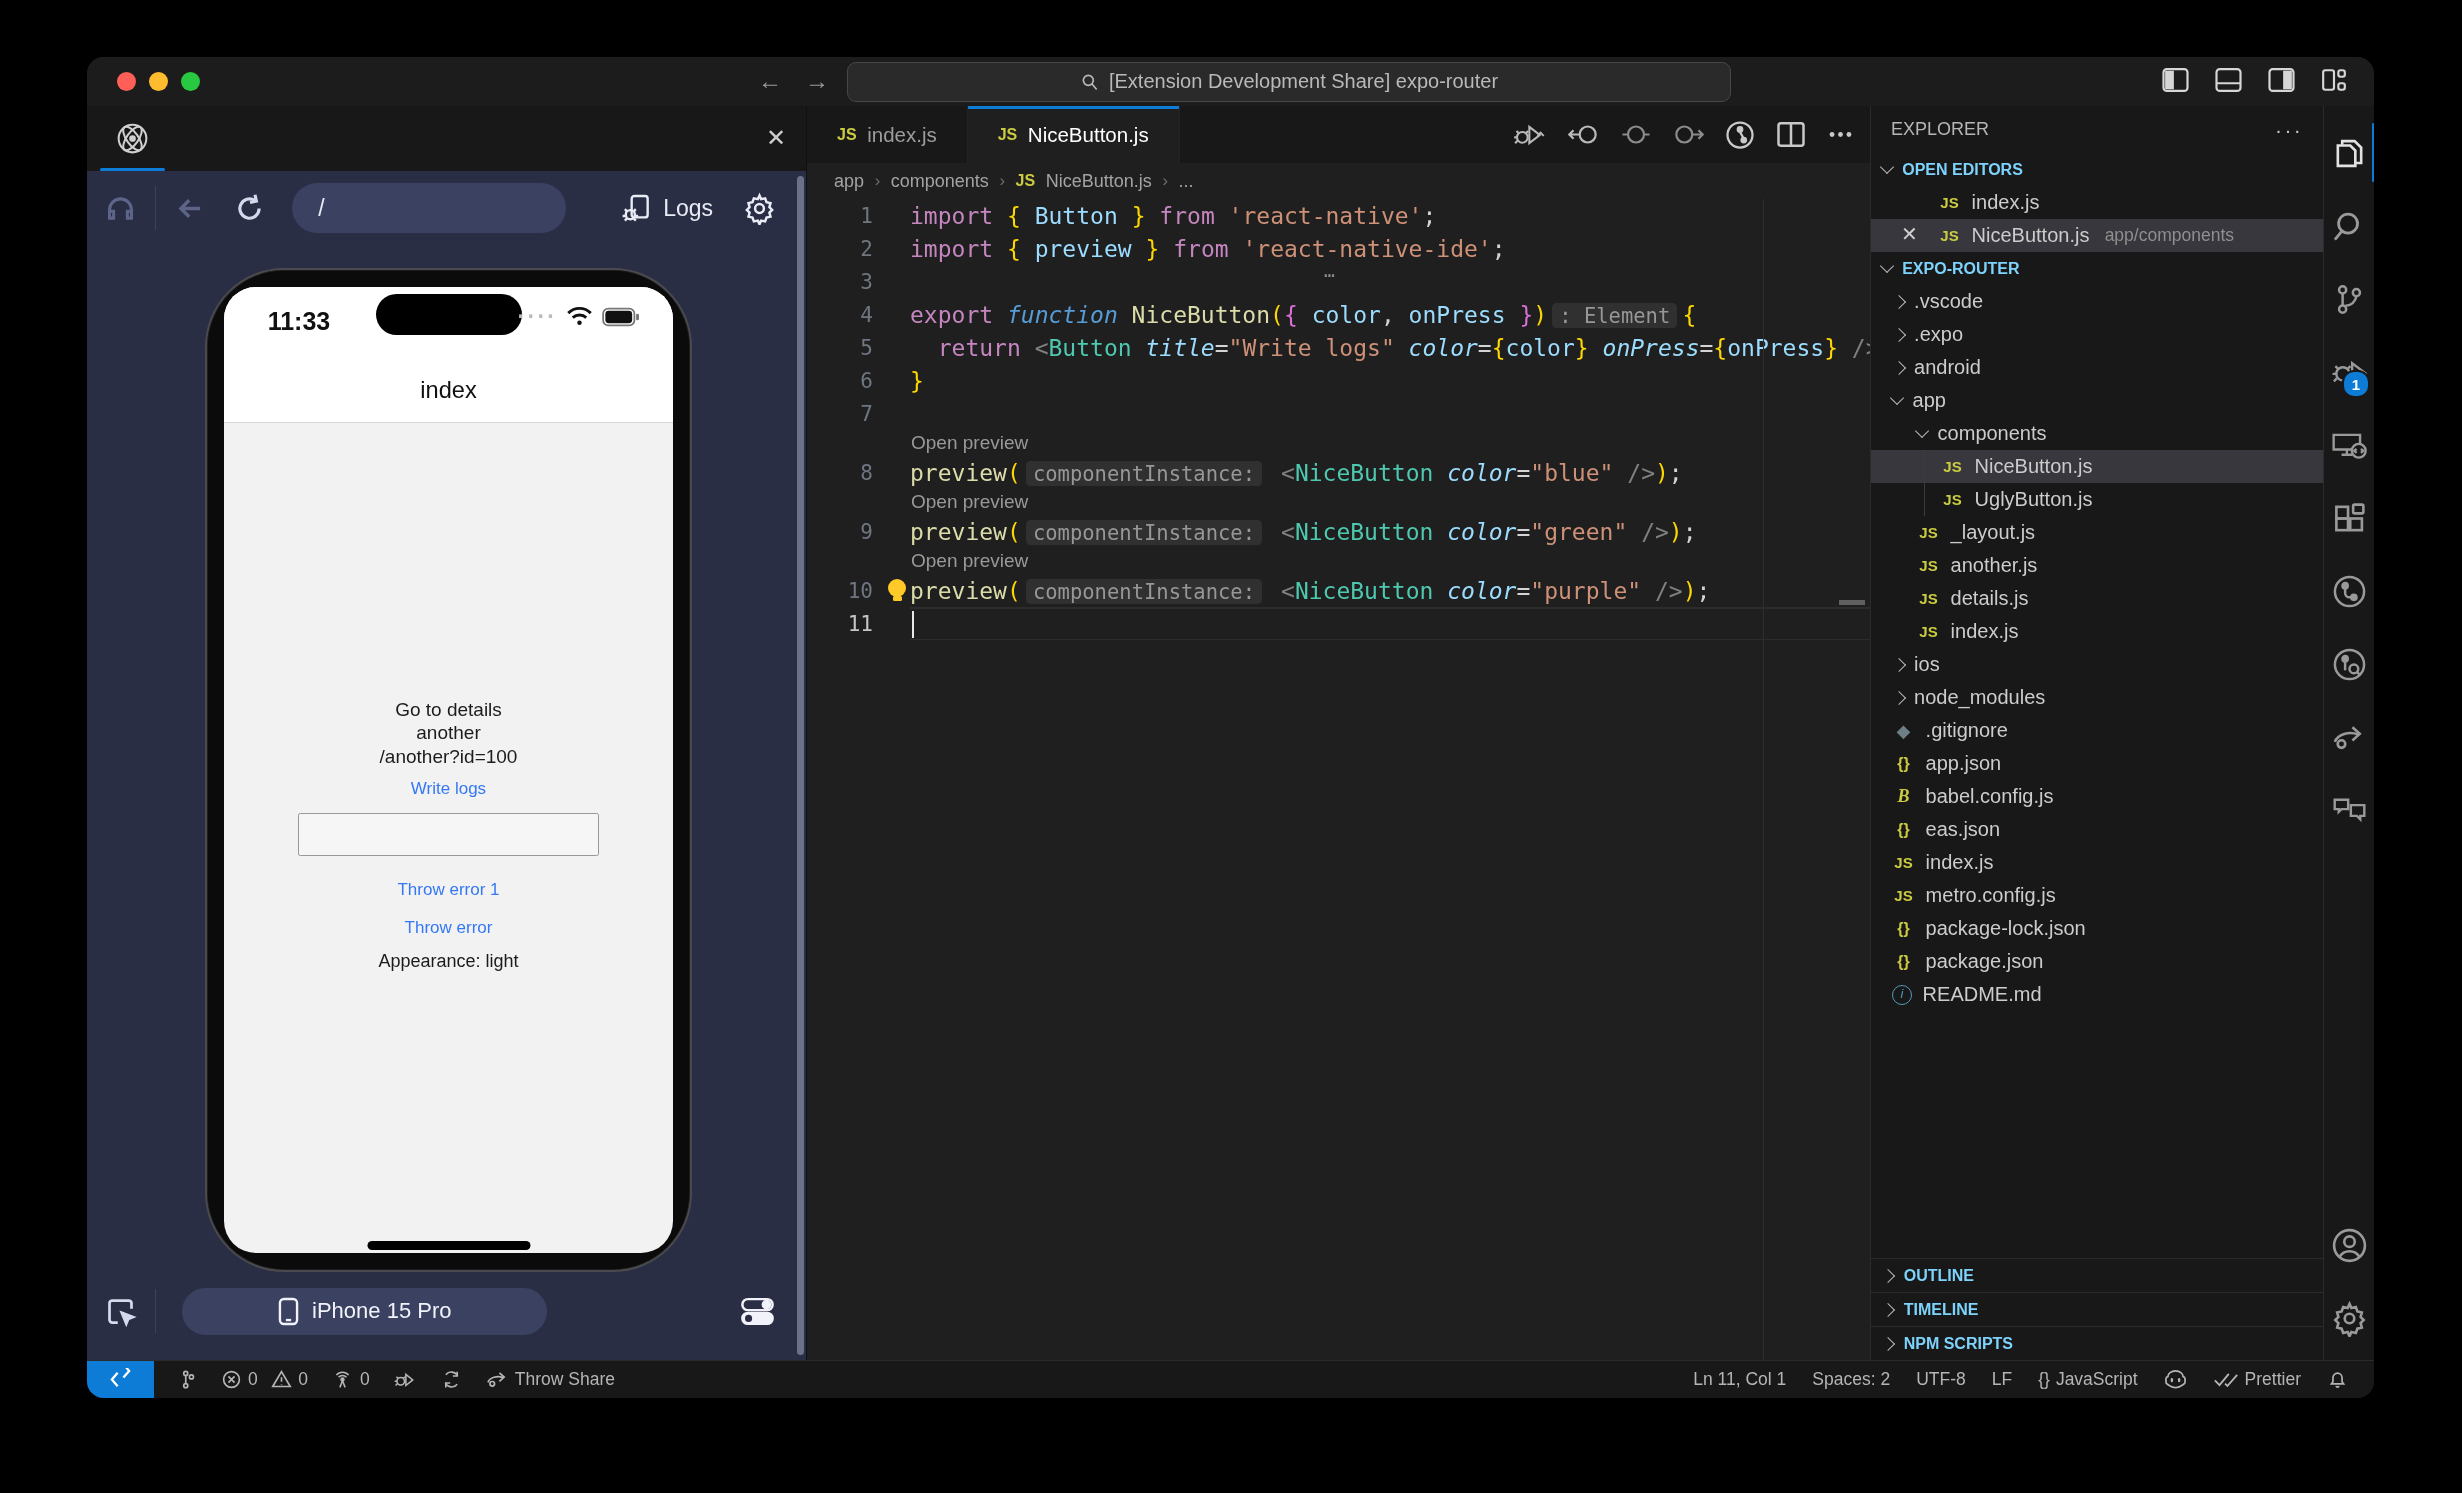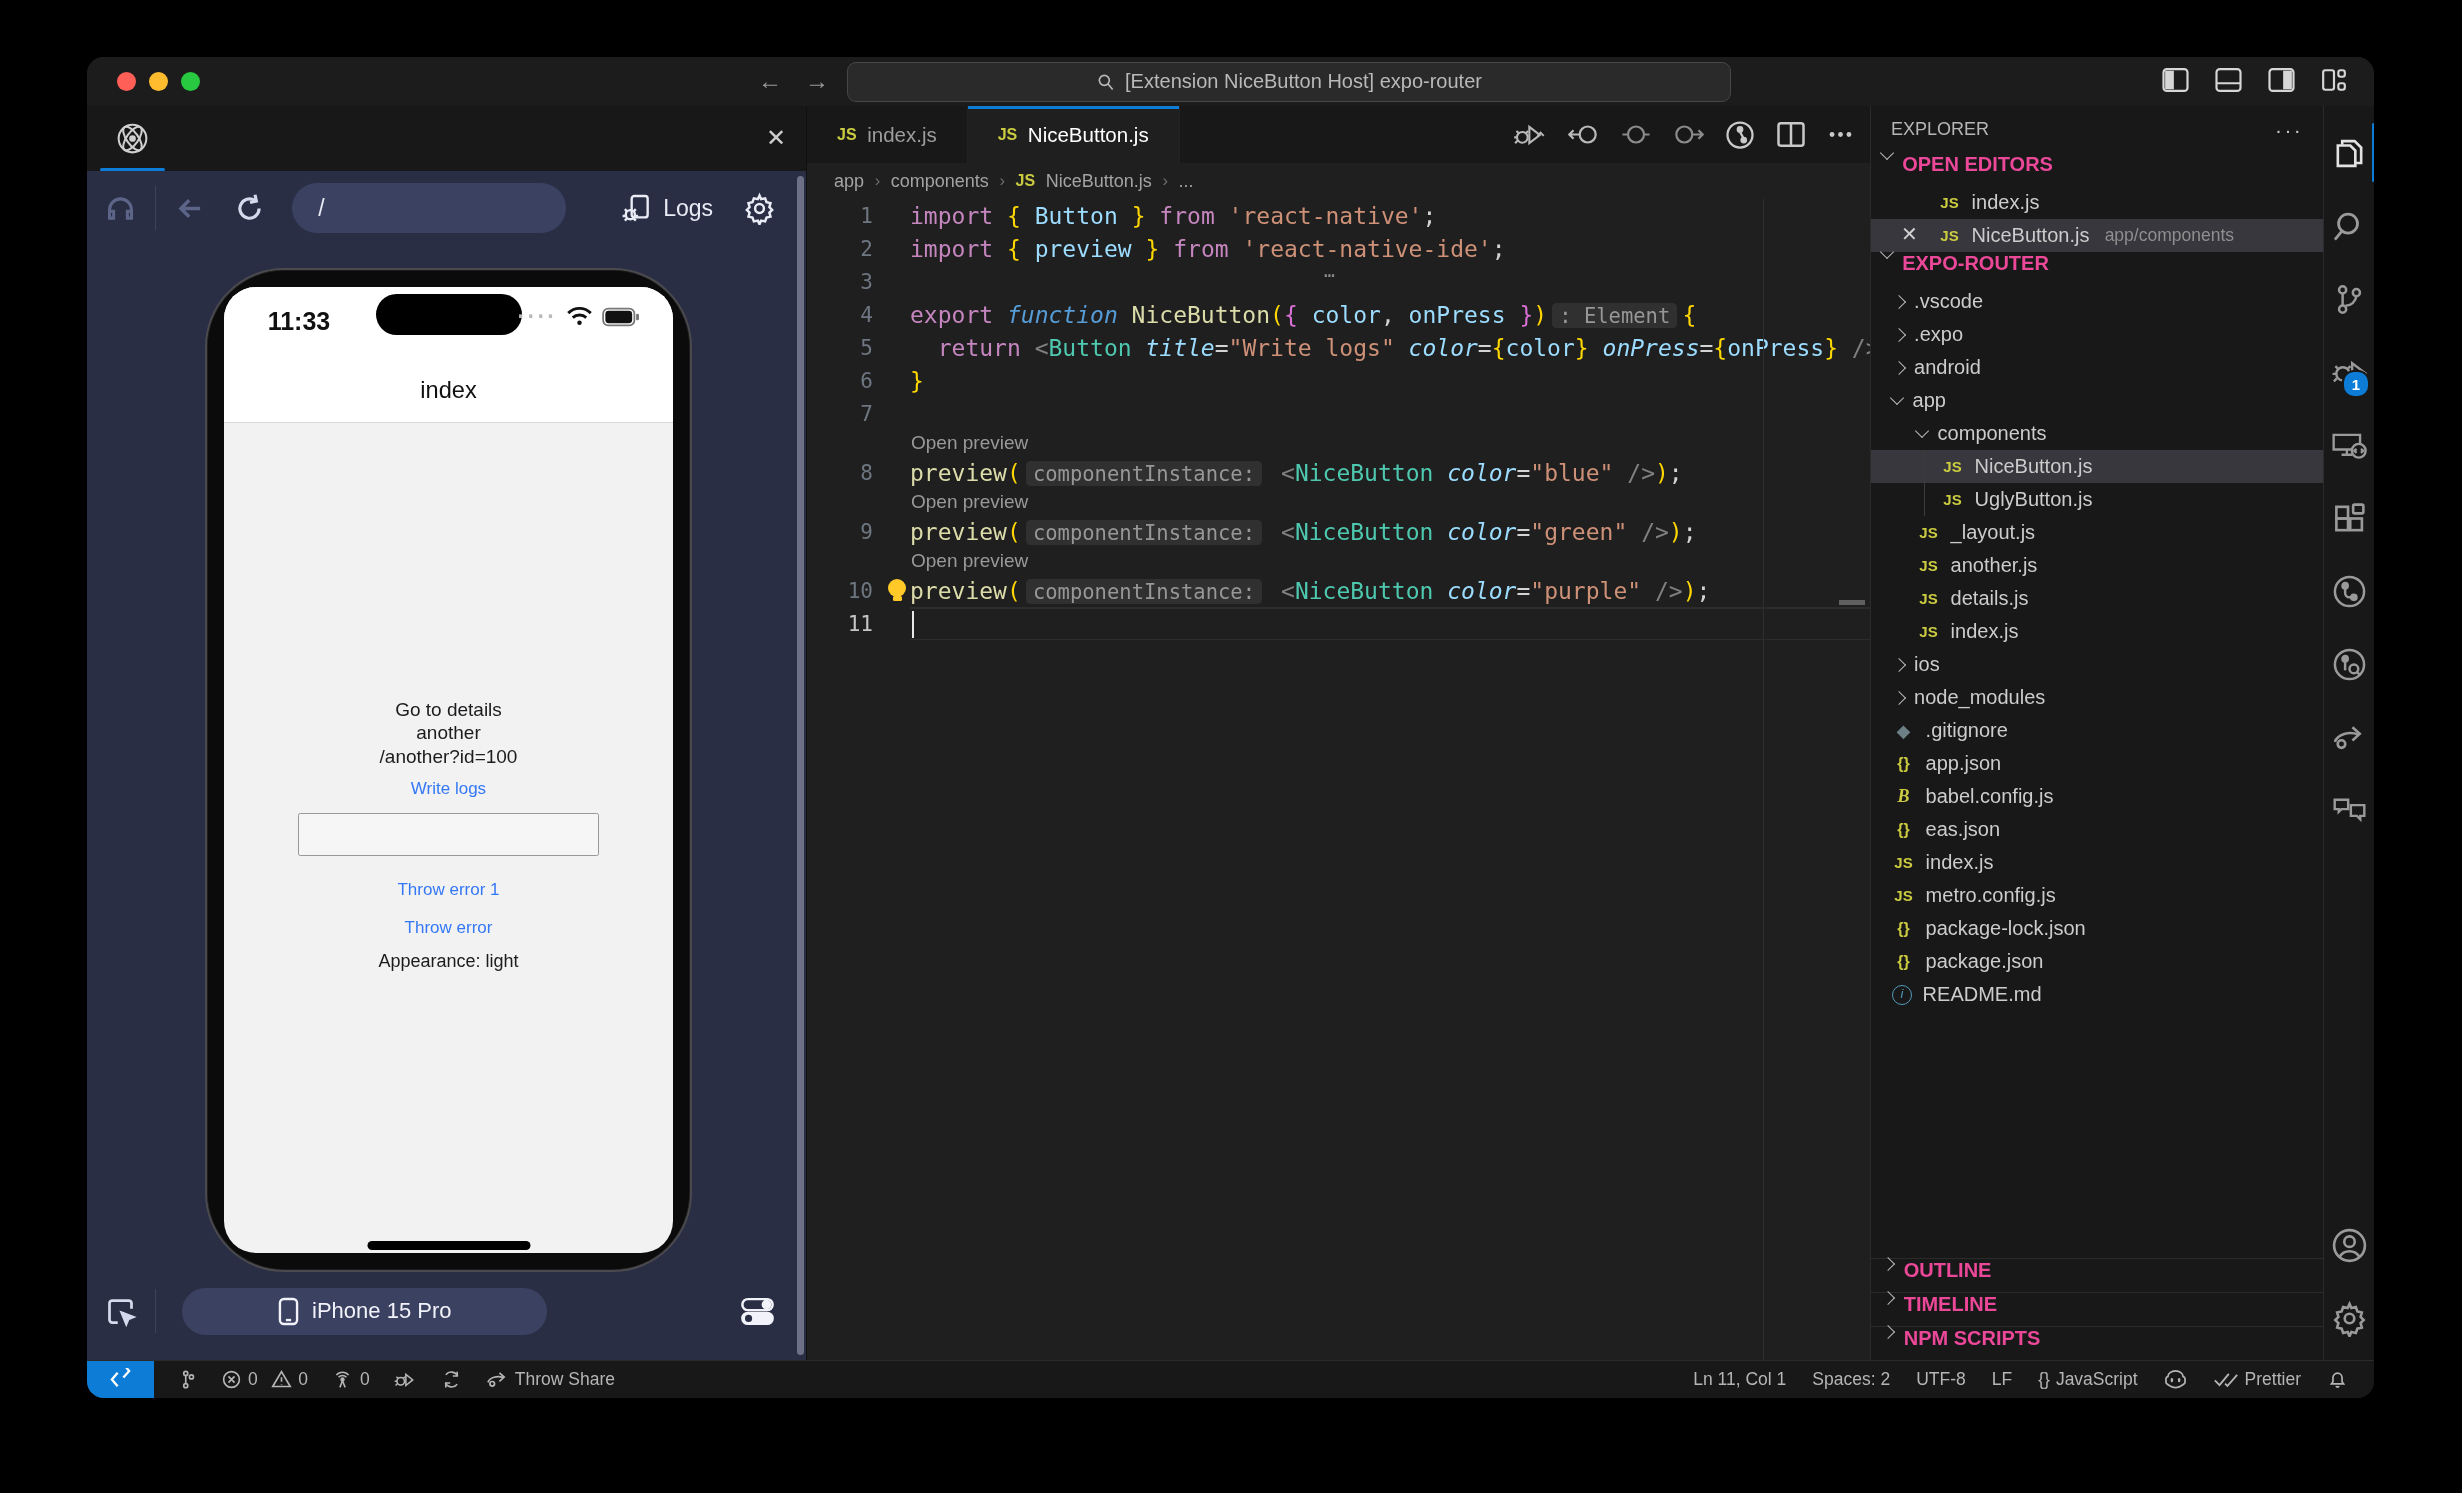--- a/index.html
+++ b/index.html
@@ -79,21 +79,21 @@
   .tk-in{background:#303031;color:#979797;border-radius:4.6px;padding:0.8px 6.8px;margin:0 5.3px;font-size:20.5px;}
   .tk-dots{position:absolute;left:414px;top:24px;color:#8a8a8a;font-size:18px;letter-spacing:3px;}
   .caret{display:inline-block;width:2.3px;height:27px;background:#e8e8e8;margin-left:1.5px;vertical-align:middle;}
   .bulb{position:absolute;left:81px;top:4.6px;width:18px;height:18px;border-radius:50%;background:#ffca28;}
   .bulb::after{content:"";position:absolute;left:4.6px;top:17.5px;width:9px;height:5.3px;background:#ffca28;border-radius:1.5px;}
 
   
   .sidebar{width:452px;background:#181818;border-left:0.8px solid #2b2b2b;display:flex;flex-direction:column;font-size:20px;color:#cccccc;}
   .sb-header{height:47px;display:flex;align-items:center;padding:0 20px;color:#b6b6b6;font-size:18px;flex:0 0 auto;}
   .sb-header .more{margin-left:auto;letter-spacing:2.3px;color:#c5c5c5;font-size:21px;}
-  .sb-section-h{height:33px;display:flex;align-items:flex-start;gap:10.6px;padding-left:10.6px;font-weight:700;font-size:20px;color:#ec4899;flex:0 0 auto;}
+  .sb-section-h{height:33px;display:flex;align-items:center;gap:10.6px;padding-left:10.6px;font-weight:700;font-size:16px;color:#7dd3fc;flex:0 0 auto;}
   .chev{width:9px;height:9px;border-right:1.9px solid #b8b8b8;border-bottom:1.9px solid #b8b8b8;flex:0 0 auto;}
   .chev.open{transform:rotate(45deg);margin-top:-4.6px;}
   .chev.closed{transform:rotate(-45deg);margin-left:1.5px;}
   .oe-row{position:relative;height:33px;display:flex;align-items:center;gap:10.6px;padding-left:67px;}
   .oe-row .close{position:absolute;left:30px;top:3px;color:#cfcfcf;font-size:20px;}
   .oe-row.selected{background:#37373d;}
   .oe-desc{color:#8f8f8f;font-size:17.5px;margin-left:4.6px;}
   .tree-row{position:relative;height:33px;display:flex;align-items:center;gap:10.6px;}
   .tree-row.selected{background:#37373d;}
   .tree-label{white-space:nowrap;}
@@ -136,21 +136,21 @@
         <span class="light yellow"></span>
         <span class="light green"></span>
       </div>
       <span class="nav-arrow back">←</span>
       <span class="nav-arrow fwd">→</span>
       <div class="cmd-center">
         <svg width="20" height="20" viewBox="0 0 24 24" fill="none" stroke="#b9b9b9" stroke-width="2">
             <circle cx="10" cy="10" r="6"></circle>
             <path d="M14.5 14.5 L20 21"></path>
           </svg>
-        <span>[Extension NiceButton Host] expo-router</span>
+        <span>[Extension Development Share] expo-router</span>
       </div>
       <div class="win-controls">
         <svg width="27" height="24" viewBox="0 0 24 22">
             <rect x="1" y="1" width="22" height="20" rx="3" fill="none" stroke="#d6d6d6" stroke-width="2"></rect>
             <rect x="2.5" y="2.5" width="8" height="17" fill="#d6d6d6"></rect>
           </svg>
         <svg width="27" height="24" viewBox="0 0 24 22">
             <rect x="1" y="1" width="22" height="20" rx="3" fill="none" stroke="#d6d6d6" stroke-width="2"></rect>
             <line x1="1" y1="14" x2="23" y2="14" stroke="#d6d6d6" stroke-width="2"></line>
           </svg>

